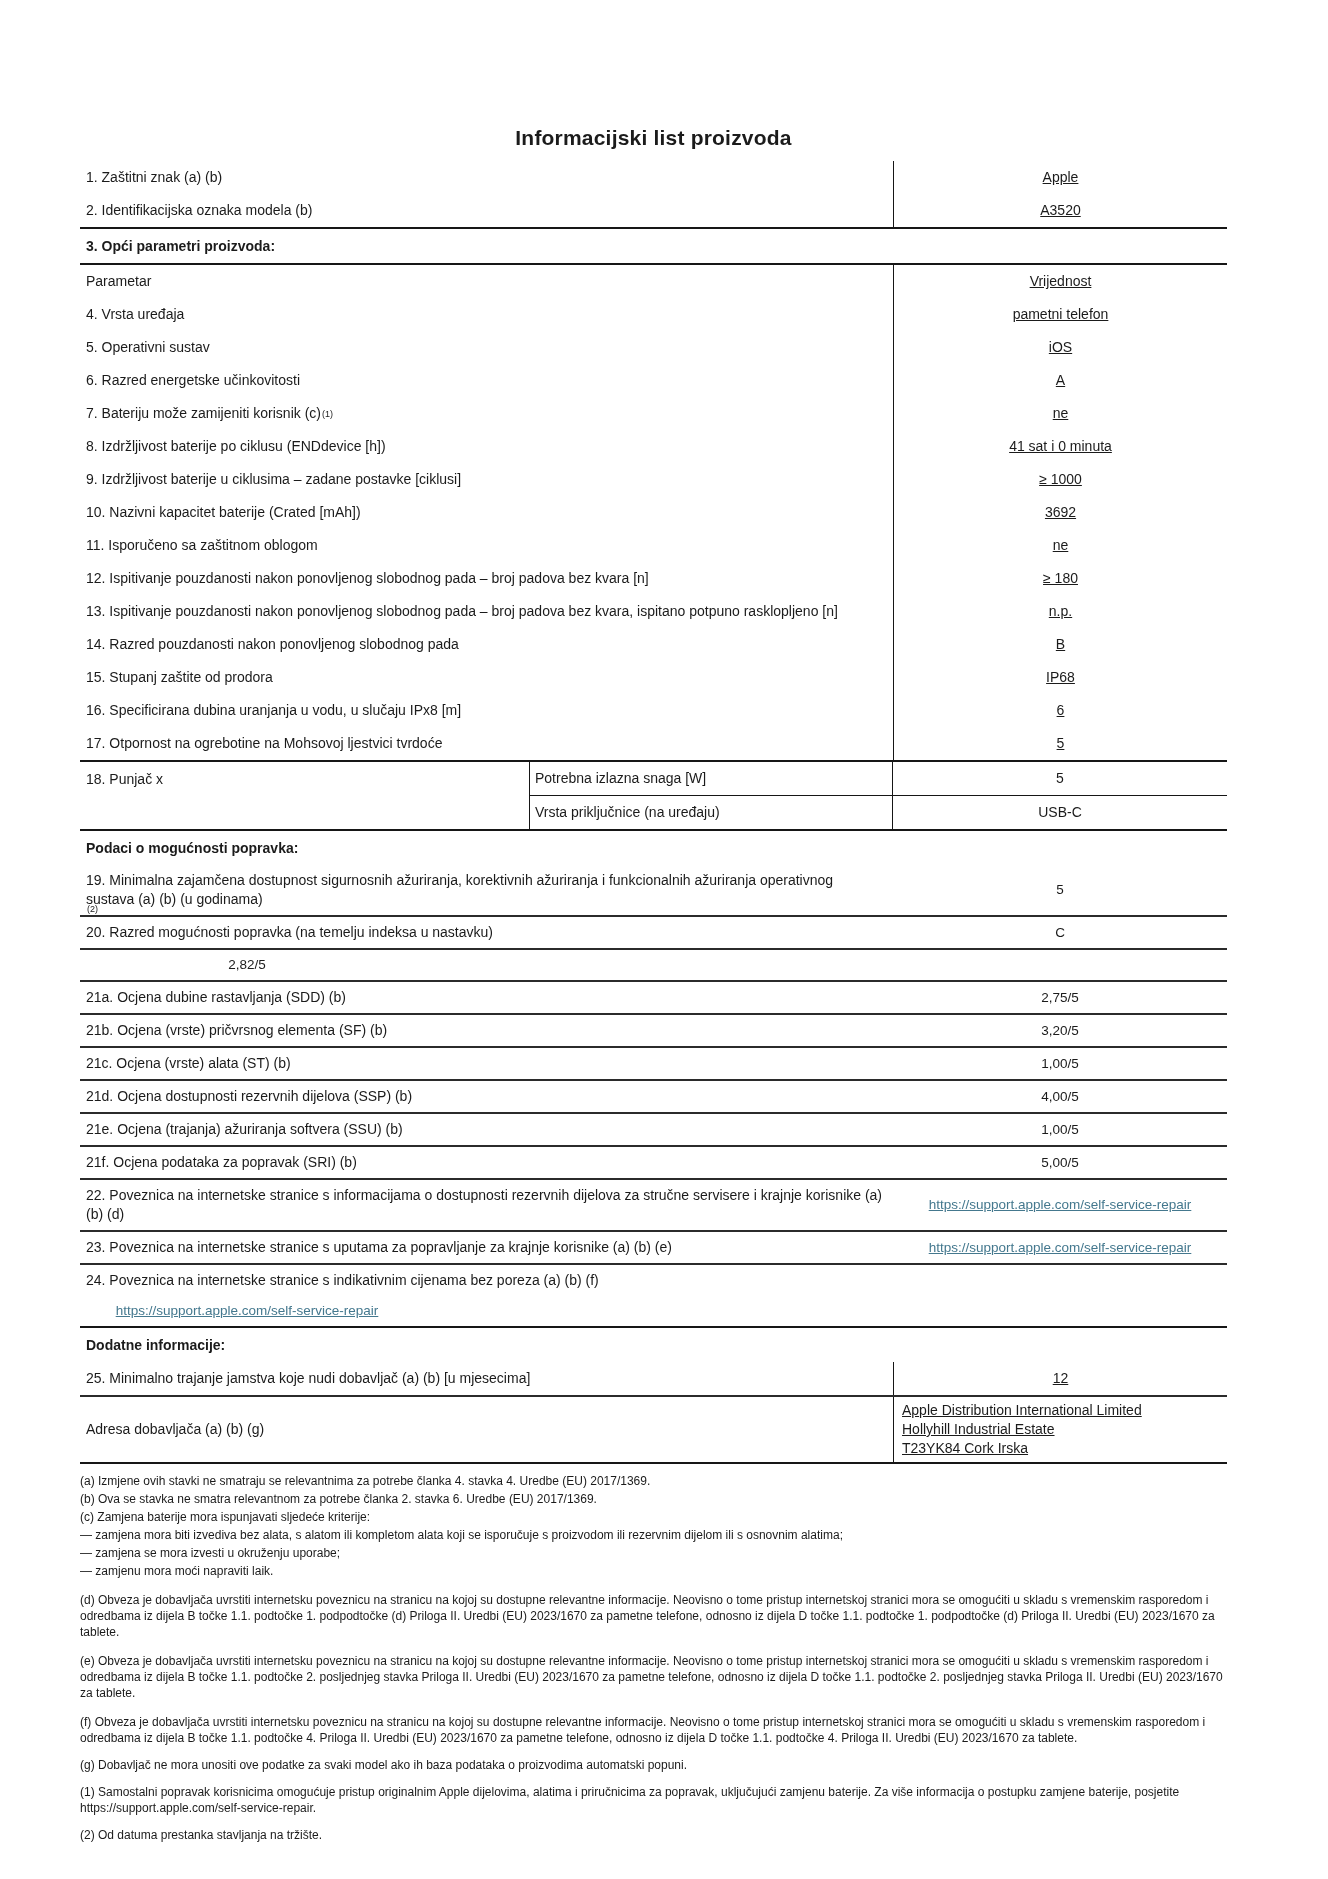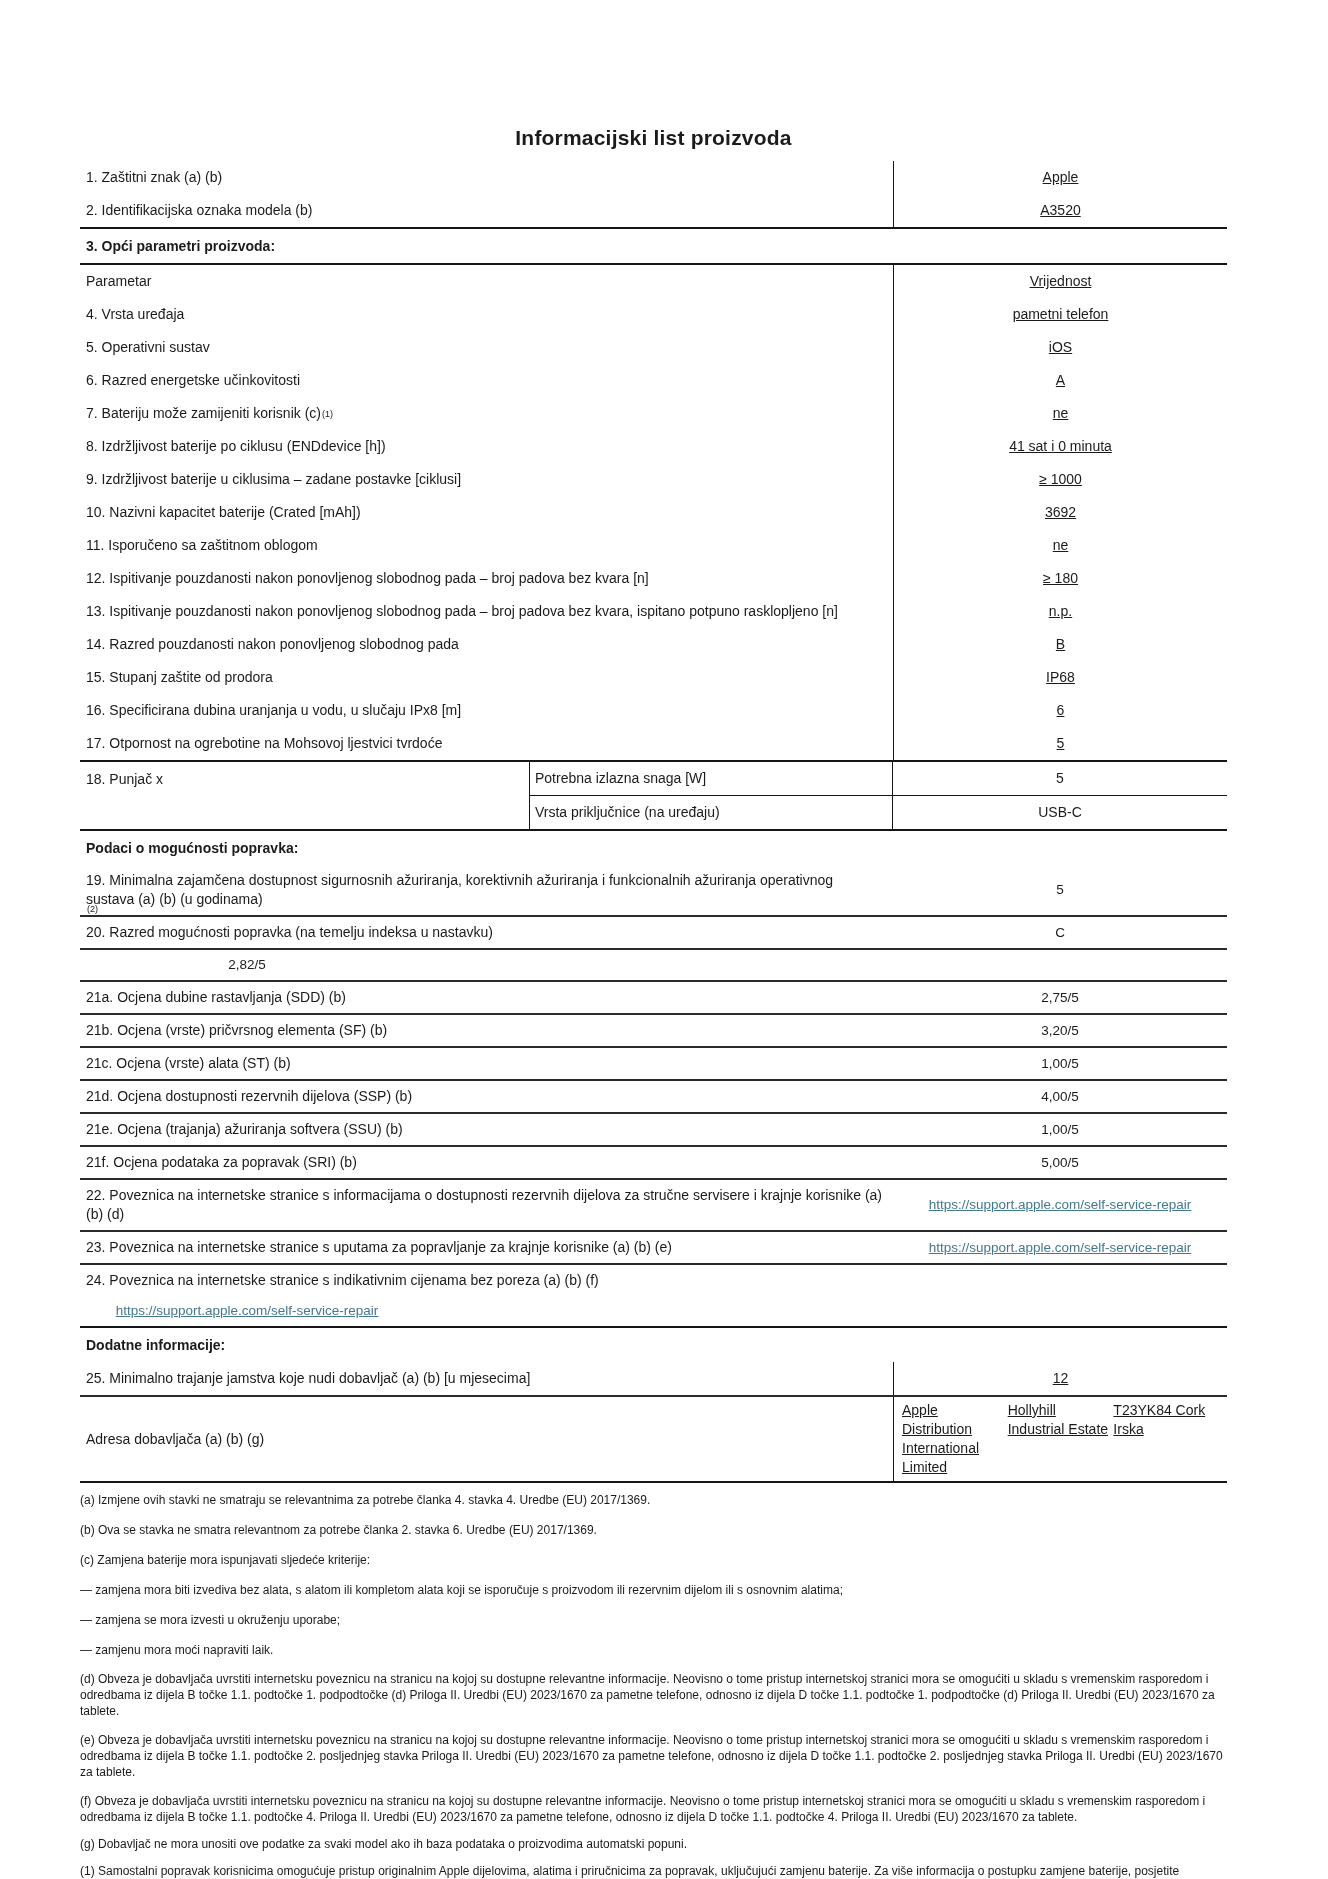--- a/index.html
+++ b/index.html
@@ -68,26 +68,26 @@
     font-size: 13.5px; line-height: 18px;
     display: flex; align-items: center; justify-content: center; text-align: center;
   }
   .lrow:last-child { border-bottom: 2.5px solid #161616; flex-direction: column; }
 
   sup { font-size: 9px; line-height: 0; margin-left: 1px; }
 
   a.link { text-decoration: underline; cursor: pointer; }
 
   
-  .addr-val { flex-direction: row; align-items: flex-start !important; justify-content: center; text-align: left !important; padding: 4px 8px !important; }
+  .addr-val { flex-direction: column; align-items: flex-start !important; justify-content: center; text-align: left !important; padding: 4px 8px !important; }
   .addr-val div { width: 100%; }
 
   .footnotes { margin-top: 9px; width: 1147px; }
   .fn { font-size: 12px; line-height: 16px; }
-  .fn.g-s { margin-top: 14px; }
+  .fn.g-s { margin-top: 2px; }
   .fn.g-m { margin-top: 11px; }
   .fn.g-l { margin-top: 13px; }
   .fn:first-child { margin-top: 7px; }
 </style>
 </head>
 <body>
 
 <div class="sheet">
   <div class="title">Informacijski list proizvoda</div>
   <div id="table">

